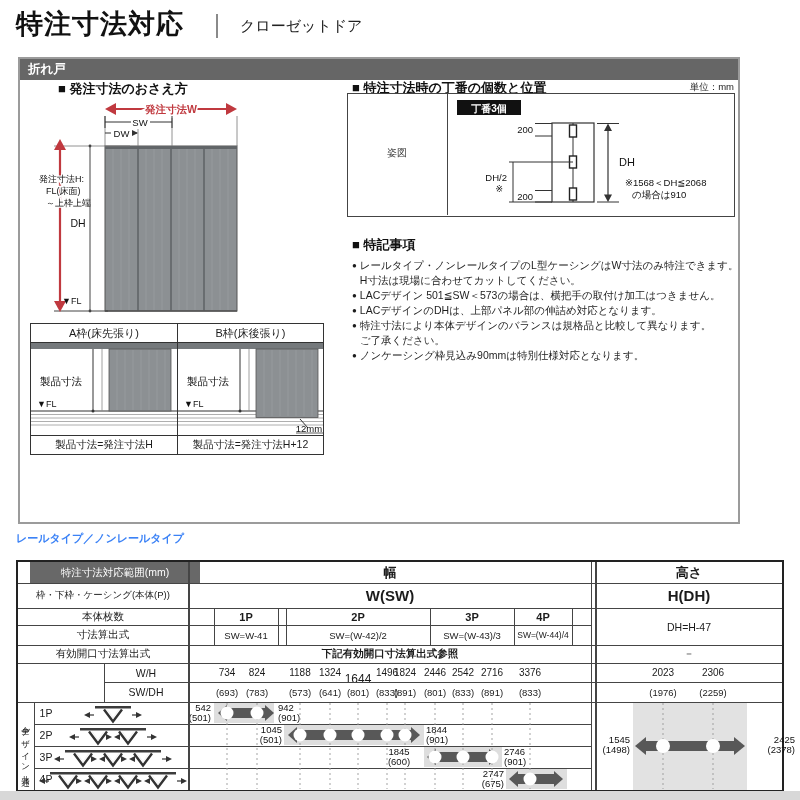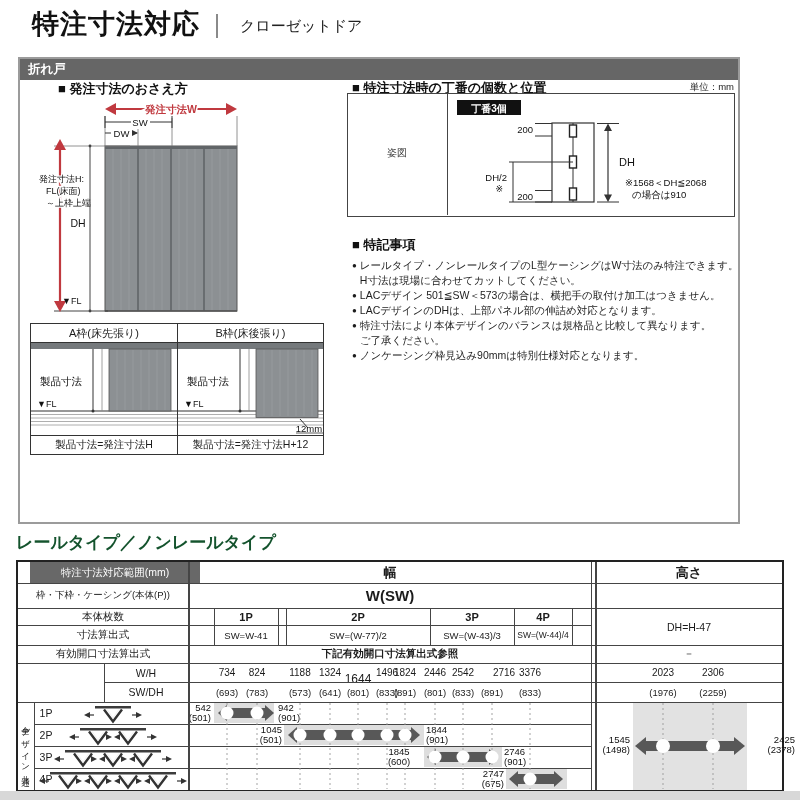--- a/index.html
+++ b/index.html
@@ -1,35 +1,35 @@
 <!DOCTYPE html>
 <html><head>
 <meta charset="utf-8">
 <style>
   html,body{margin:0;padding:0;background:#fff;}
   .page{position:relative;width:800px;height:800px;background:#fff;overflow:hidden;
         font-family:"Liberation Sans","DejaVu Sans",sans-serif;color:#1b1b1b;}
   .abs{position:absolute;}
   .b{font-weight:bold;}
-  .title{left:16px;top:6px;font-size:27px;font-weight:bold;color:#111;letter-spacing:1px;margin-left:16px;}
+  .title{left:16px;top:6px;font-size:27px;font-weight:bold;color:#111;letter-spacing:1px;}
   .title-div{left:216px;top:14px;width:2px;height:24px;background:#8a8a8a;}
   .subtitle{left:240px;top:17px;font-size:15px;color:#222;}
   .section-box{left:18px;top:57px;width:722px;height:467px;border:2px solid #9b9b9b;box-sizing:border-box;}
   .section-bar{height:21px;background:#666;color:#fff;font-size:12.5px;font-weight:bold;
                display:flex;align-items:center;padding-left:8px;}
   .h13{font-size:13px;font-weight:bold;color:#111;}
   .unit{left:640px;top:81px;width:94px;text-align:right;font-size:9.5px;color:#222;}
   .hinge-box{left:347px;top:93px;width:388px;height:124px;border:1.5px solid #444;box-sizing:border-box;}
   .fig-label{left:352px;top:146px;width:90px;text-align:center;font-size:10px;color:#333;}
   .notes{left:352px;top:236px;width:392px;}
   .note-list{margin-top:4px;}
   .note-item{display:flex;font-size:10.5px;line-height:15px;color:#1d1d1d;}
   .blt{font-size:8px;line-height:15px;margin-right:3px;}
   .nt{white-space:pre-line;}
-  .rail-heading{left:16px;top:531px;font-size:17px;font-weight:bold;color:#14532d;}
+  .rail-heading{left:16px;top:531px;font-size:11px;font-weight:bold;color:#3b82f6;}
   .spec{left:16px;top:560px;width:764px;height:228px;border:2px solid #222;background:#fff;}
   .tc{position:absolute;display:flex;align-items:center;justify-content:center;
       text-align:center;color:#1b1b1b;overflow:hidden;}
   .vert{writing-mode:vertical-rl;letter-spacing:2px;}
   .ln{position:absolute;background:#454545;}
   .rl{position:absolute;font-size:9.5px;line-height:10.5px;white-space:pre-line;color:#111;
       height:20px;display:flex;flex-direction:column;justify-content:center;}
   .ab-table{left:30px;top:323px;width:292px;border:1.5px solid #333;box-sizing:content-box;background:#fff;}
   .ab-row{display:flex;}
   .ab-cell{width:146px;box-sizing:border-box;}
@@ -260,26 +260,27 @@
   </div>
 
   <div class="abs rail-heading">レールタイプ／ノンレールタイプ</div>
 
   <div class="abs spec" id="specTable">
       <div class="tc" style="left: 12px; top: 0px; width: 170px; height: 21px; font-size: 10.5px; background: rgb(104, 104, 104); color: rgb(255, 255, 255);">特注寸法対応範囲(mm)</div>
       <div class="tc b" style="left: 170px; top: 0px; width: 404px; height: 21px; font-size: 13px;">幅</div>
       <div class="tc b" style="left: 578px; top: 0px; width: 186px; height: 21px; font-size: 13px;">高さ</div>
       <div class="tc" style="left: 0px; top: 21px; width: 170px; height: 25px; font-size: 9.5px;">枠・下枠・ケーシング(本体(P))</div>
       <div class="tc b" style="left: 170px; top: 21px; width: 404px; height: 25px; font-size: 15px;">W(SW)</div>
+      <div class="tc b" style="left: 578px; top: 21px; width: 186px; height: 25px; font-size: 15px;">H(DH)</div>
       <div class="tc" style="left: 0px; top: 46px; width: 170px; height: 17px; font-size: 10.5px;">本体枚数</div>
       <div class="tc" style="left: 0px; top: 63px; width: 170px; height: 20px; font-size: 10.5px;">寸法算出式</div>
       <div class="tc b" style="left: 196px; top: 46px; width: 64px; height: 17px; font-size: 11px;">1P</div>
       <div class="tc" style="left: 196px; top: 63px; width: 64px; height: 20px; font-size: 9.5px;">SW=W-41</div>
       <div class="tc b" style="left: 268px; top: 46px; width: 144px; height: 17px; font-size: 11px;">2P</div>
-      <div class="tc" style="left: 268px; top: 63px; width: 144px; height: 20px; font-size: 9.5px;">SW=(W-77)/2</div>
+      <div class="tc" style="left: 268px; top: 63px; width: 144px; height: 20px; font-size: 9.5px;">SW=(W-42)/2</div>
       <div class="tc b" style="left: 412px; top: 46px; width: 84px; height: 17px; font-size: 11px;">3P</div>
       <div class="tc" style="left: 412px; top: 63px; width: 84px; height: 20px; font-size: 9.5px;">SW=(W-43)/3</div>
       <div class="tc b" style="left: 496px; top: 46px; width: 58px; height: 17px; font-size: 11px;">4P</div>
       <div class="tc" style="left: 496px; top: 63px; width: 58px; height: 20px; font-size: 8.5px;">SW=(W-44)/4</div>
       <div class="tc" style="left: 578px; top: 46px; width: 186px; height: 37px; font-size: 10.5px;">DH=H-47</div>
       <div class="tc" style="left: 0px; top: 83px; width: 170px; height: 18px; font-size: 10.5px;">有効開口寸法算出式</div>
       <div class="tc b" style="left: 170px; top: 83px; width: 404px; height: 18px; font-size: 10.5px;">下記有効開口寸法算出式参照</div>
       <div class="tc" style="left: 578px; top: 83px; width: 186px; height: 18px; font-size: 10.5px;">－</div>
       <div class="tc" style="left: 86px; top: 101px; width: 84px; height: 19px; font-size: 10.5px;">W/H</div>
       <div class="tc" style="left: 86px; top: 120px; width: 84px; height: 20px; font-size: 10.5px;">SW/DH</div>
@@ -294,21 +295,21 @@
       <div class="tc" style="left: 323px; top: 107px; width: 34px; height: 19px; font-size: 12px;">1644</div>
       <div class="tc" style="left: 322px; top: 120px; width: 36px; height: 20px; font-size: 9.5px;">(801)</div>
       <div class="tc" style="left: 352px; top: 101px; width: 34px; height: 19px; font-size: 10px;">1496</div>
       <div class="tc" style="left: 351px; top: 120px; width: 36px; height: 20px; font-size: 9.5px;">(833)</div>
       <div class="tc" style="left: 370px; top: 101px; width: 34px; height: 19px; font-size: 10px;">1824</div>
       <div class="tc" style="left: 369px; top: 120px; width: 36px; height: 20px; font-size: 9.5px;">(891)</div>
       <div class="tc" style="left: 400px; top: 101px; width: 34px; height: 19px; font-size: 10px;">2446</div>
       <div class="tc" style="left: 399px; top: 120px; width: 36px; height: 20px; font-size: 9.5px;">(801)</div>
       <div class="tc" style="left: 428px; top: 101px; width: 34px; height: 19px; font-size: 10px;">2542</div>
       <div class="tc" style="left: 427px; top: 120px; width: 36px; height: 20px; font-size: 9.5px;">(833)</div>
-      <div class="tc" style="left: 469px; top: 101px; width: 34px; height: 19px; font-size: 10px;">2716</div>
+      <div class="tc" style="left: 457px; top: 101px; width: 34px; height: 19px; font-size: 10px;">2716</div>
       <div class="tc" style="left: 456px; top: 120px; width: 36px; height: 20px; font-size: 9.5px;">(891)</div>
       <div class="tc" style="left: 495px; top: 101px; width: 34px; height: 19px; font-size: 10px;">3376</div>
       <div class="tc" style="left: 494px; top: 120px; width: 36px; height: 20px; font-size: 9.5px;">(833)</div>
       <div class="tc" style="left: 623px; top: 101px; width: 44px; height: 19px; font-size: 10px;">2023</div>
       <div class="tc" style="left: 623px; top: 120px; width: 44px; height: 20px; font-size: 9.5px;">(1976)</div>
       <div class="tc" style="left: 673px; top: 101px; width: 44px; height: 19px; font-size: 10px;">2306</div>
       <div class="tc" style="left: 673px; top: 120px; width: 44px; height: 20px; font-size: 9.5px;">(2259)</div>
       <div class="tc vert" style="left: 0px; top: 140px; width: 16px; height: 88px; font-size: 8.5px;">全デザイン共通</div>
       <div class="tc" style="left: 17px; top: 140px; width: 22px; height: 22px; font-size: 10.5px;">1P</div>
       <div class="tc" style="left: 17px; top: 162px; width: 22px; height: 22px; font-size: 10.5px;">2P</div>

